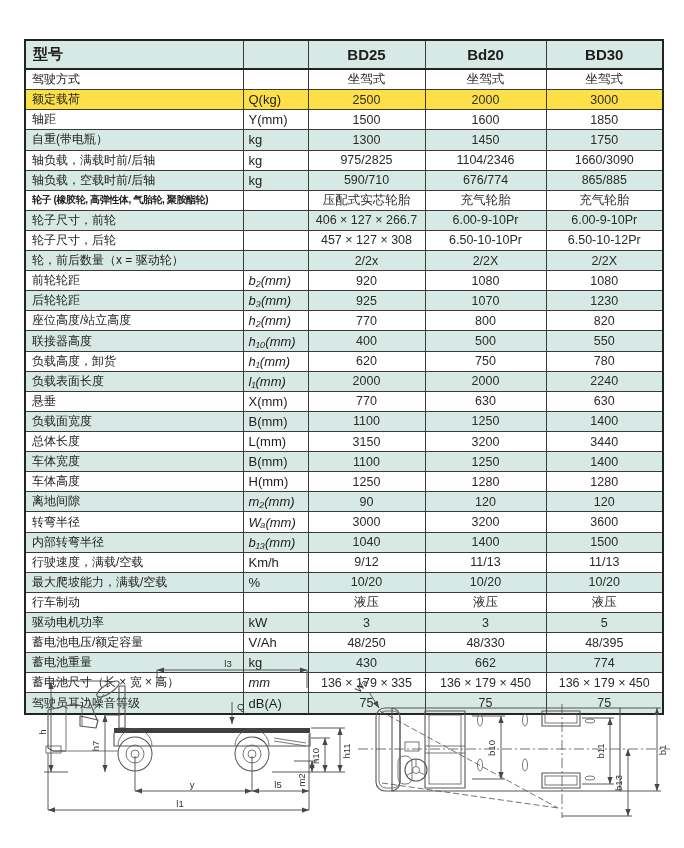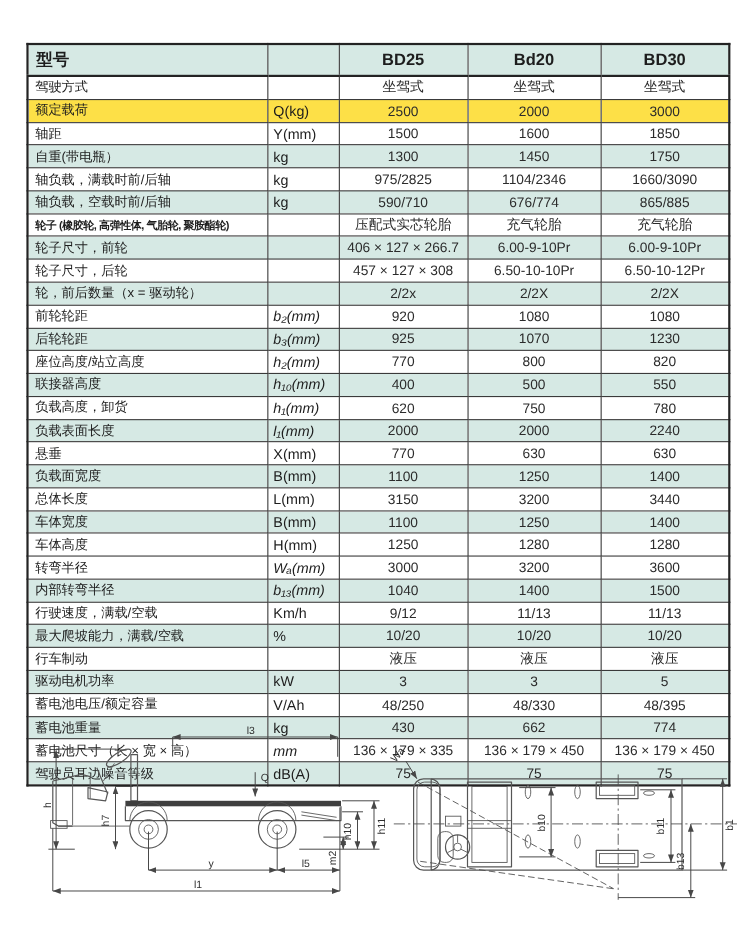--- a/index.html
+++ b/index.html
@@ -193,20 +193,27 @@
           <td class="value-cell">1100</td>
           <td class="value-cell">1250</td>
           <td class="value-cell">1400</td>
         </tr>
         <tr>
           <td class="label-cell">车体高度</td>
           <td class="unit-cell">H(mm)</td>
           <td class="value-cell">1250</td>
           <td class="value-cell">1280</td>
           <td class="value-cell">1280</td>
+        </tr>
+        <tr style="background: rgb(214, 233, 228);">
+          <td class="label-cell">离地间隙</td>
+          <td class="unit-cell var">m₂(mm)</td>
+          <td class="value-cell">90</td>
+          <td class="value-cell">120</td>
+          <td class="value-cell">120</td>
         </tr>
         <tr>
           <td class="label-cell">转弯半径</td>
           <td class="unit-cell var">Wₐ(mm)</td>
           <td class="value-cell">3000</td>
           <td class="value-cell">3200</td>
           <td class="value-cell">3600</td>
         </tr>
         <tr style="background: rgb(214, 233, 228);">
           <td class="label-cell">内部转弯半径</td>

